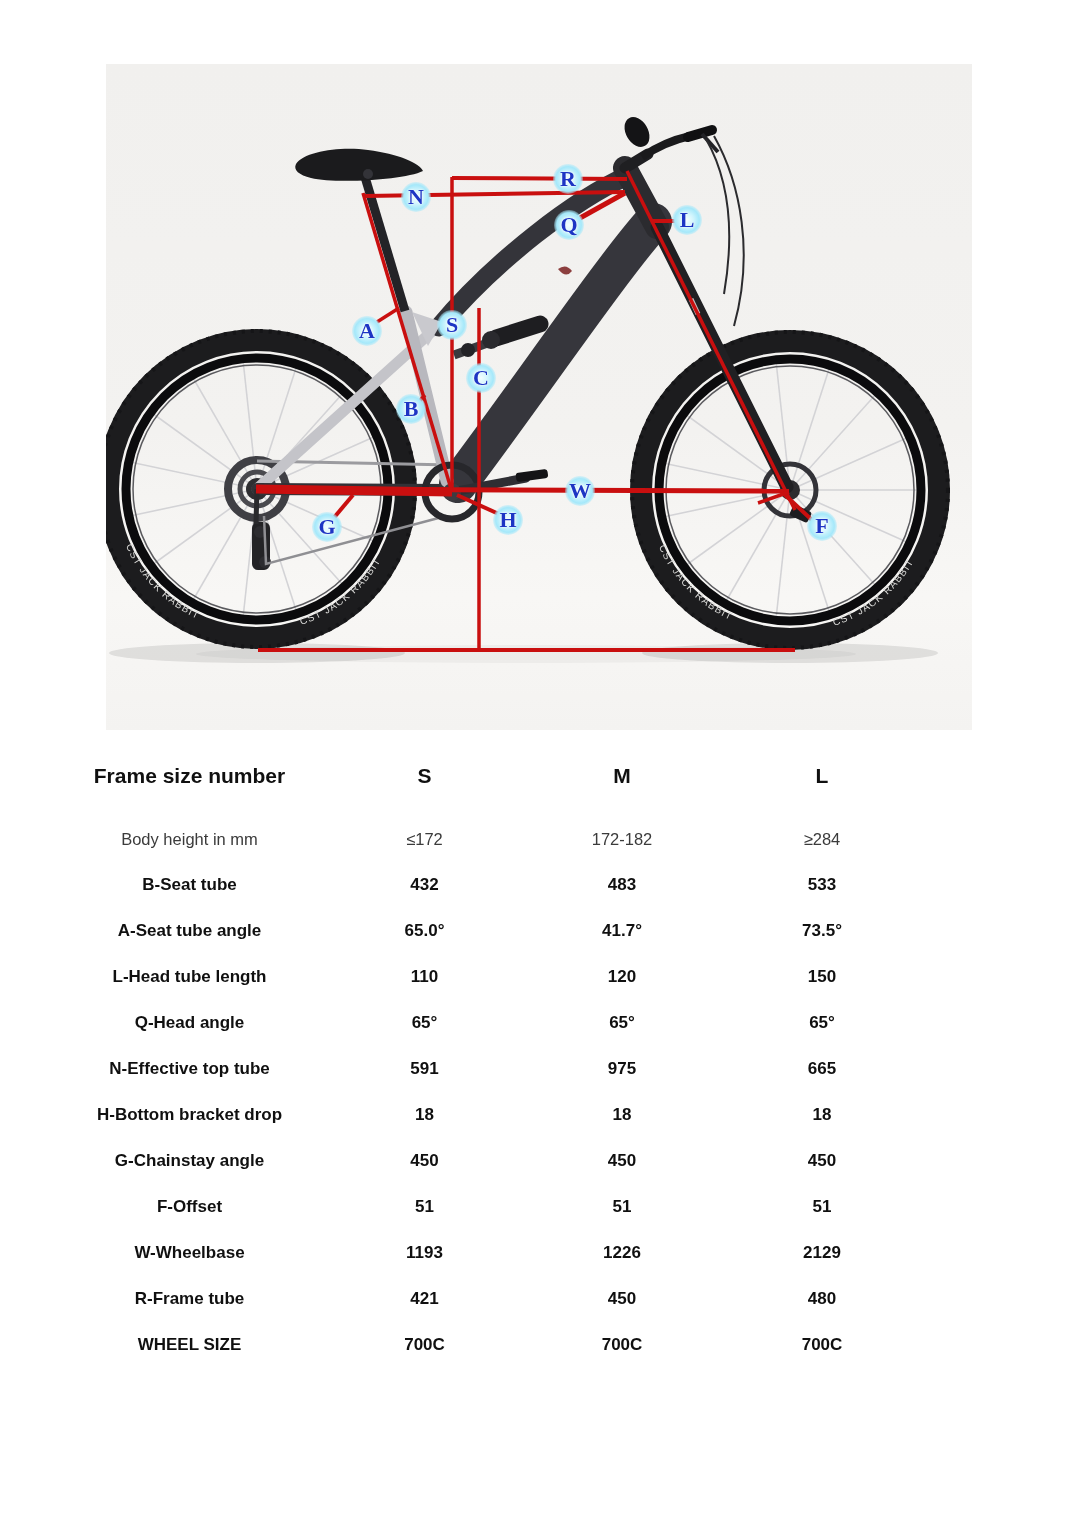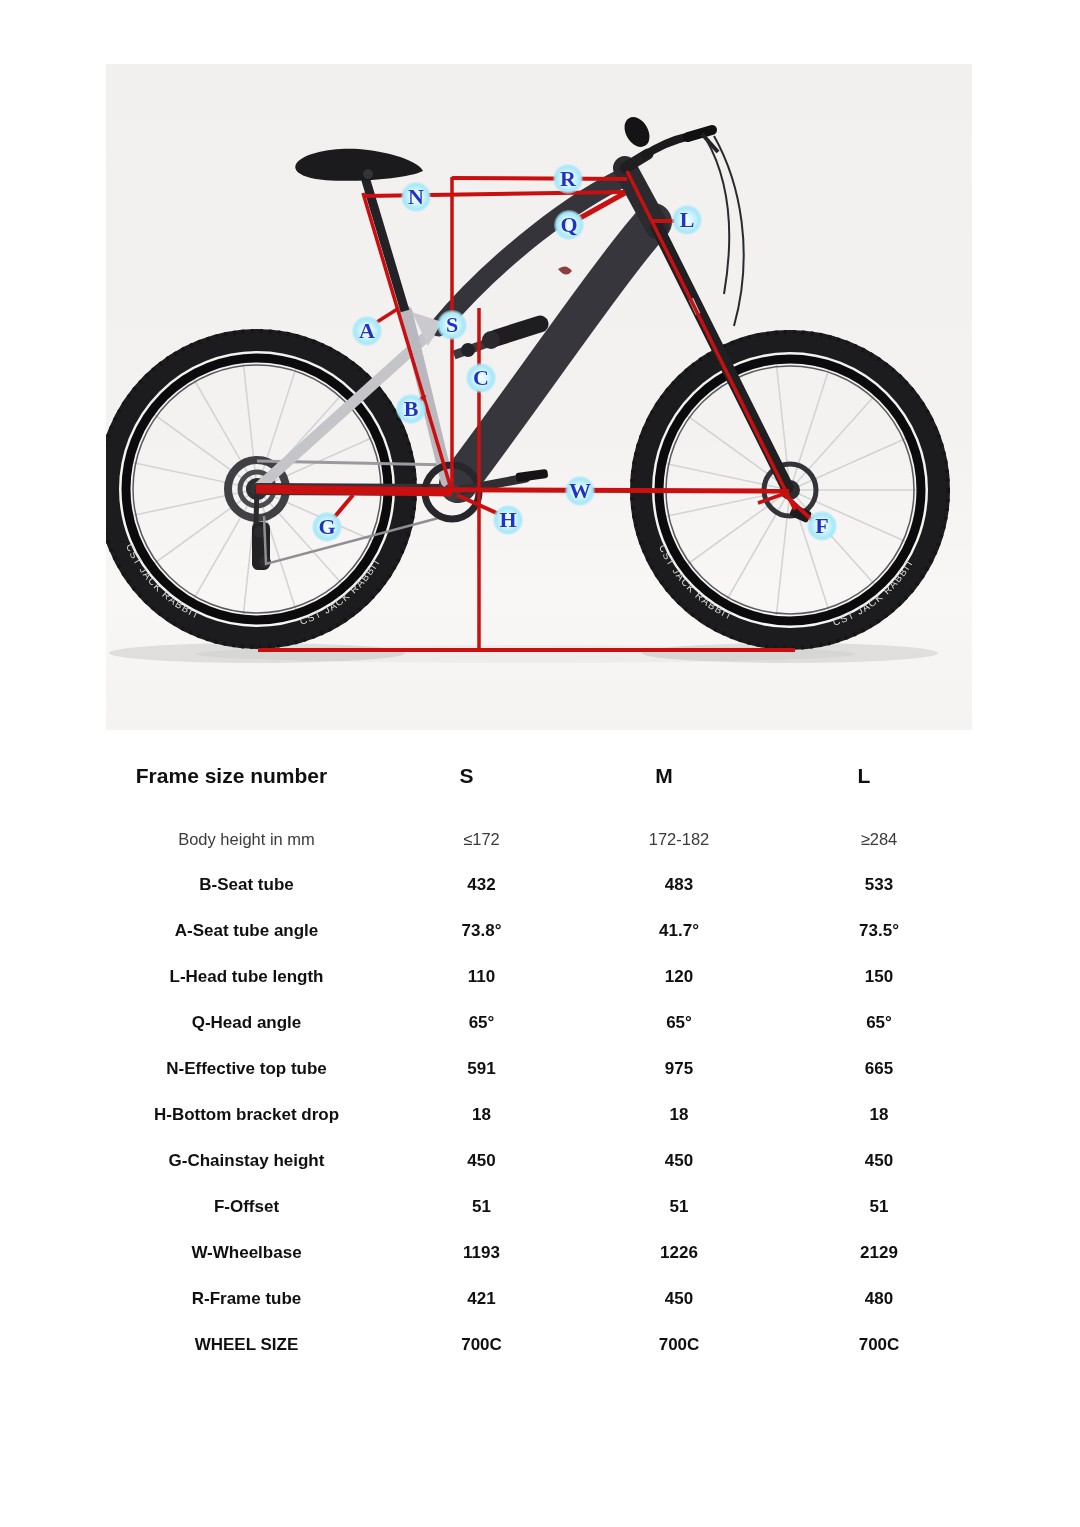--- a/index.html
+++ b/index.html
@@ -26,24 +26,24 @@
     color:var(--label-blue);border-radius:50%;
     background:radial-gradient(circle at 50% 50%,#f4feff 0%,#d2f5fd 30%,var(--label-halo) 58%,rgba(165,232,250,0) 78%);
     text-shadow:0 0 3px #ffffff,0 0 1px #ffffff;
     z-index:5;line-height:1;
   }
 
   
   .spec-table{position:absolute;left:0;top:752px;width:1080px;}
   .t-header,.t-row{
     display:grid;grid-template-columns:275px 195px 200px 200px;
-    padding-left:94px;align-items:center;text-align:center;
+    padding-left:52px;align-items:center;text-align:center;
   }
   .t-header{height:48px;margin-bottom:16px;font-weight:700;font-size:21px;color:#101010;}
-  .t-row{height:46px;font-weight:700;font-size:17px;color:#101010;margin-left:15px;}
+  .t-row{height:46px;font-weight:700;font-size:17px;color:#101010;}
   .t-row.muted{font-weight:400;font-size:16.5px;color:#3b3b3b;}
 </style>
 </head>
 <body>
 
 <div class="page">
 
   <div class="photo">
     <svg width="866" height="666" viewBox="0 0 866 666">
 
@@ -204,21 +204,21 @@
       <div>≥284</div>
     </div>
         <div class="t-row">
       <div>B-Seat tube</div>
       <div>432</div>
       <div>483</div>
       <div>533</div>
     </div>
         <div class="t-row">
       <div>A-Seat tube angle</div>
-      <div>73.8°</div>
+      <div>65.0°</div>
       <div>41.7°</div>
       <div>73.5°</div>
     </div>
         <div class="t-row">
       <div>L-Head tube length</div>
       <div>110</div>
       <div>120</div>
       <div>150</div>
     </div>
         <div class="t-row">
@@ -233,21 +233,21 @@
       <div>975</div>
       <div>665</div>
     </div>
         <div class="t-row">
       <div>H-Bottom bracket drop</div>
       <div>18</div>
       <div>18</div>
       <div>18</div>
     </div>
         <div class="t-row">
-      <div>G-Chainstay height</div>
+      <div>G-Chainstay angle</div>
       <div>450</div>
       <div>450</div>
       <div>450</div>
     </div>
         <div class="t-row">
       <div>F-Offset</div>
       <div>51</div>
       <div>51</div>
       <div>51</div>
     </div>

